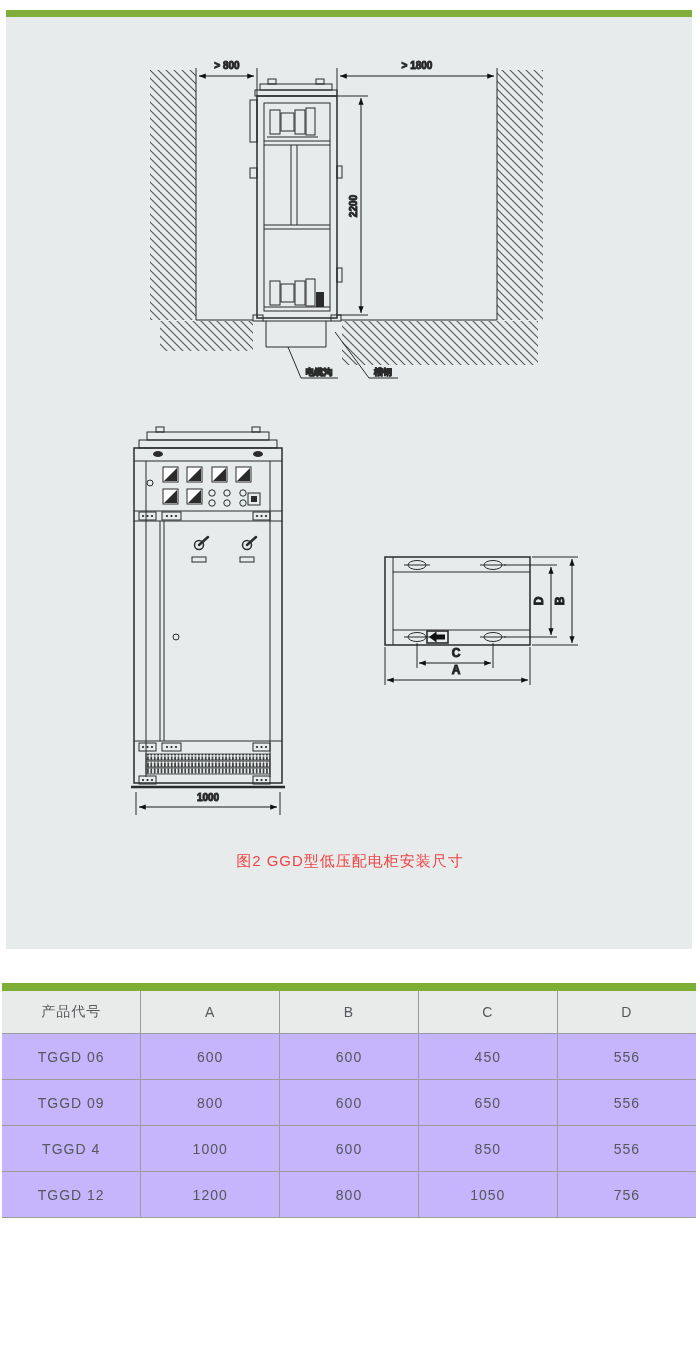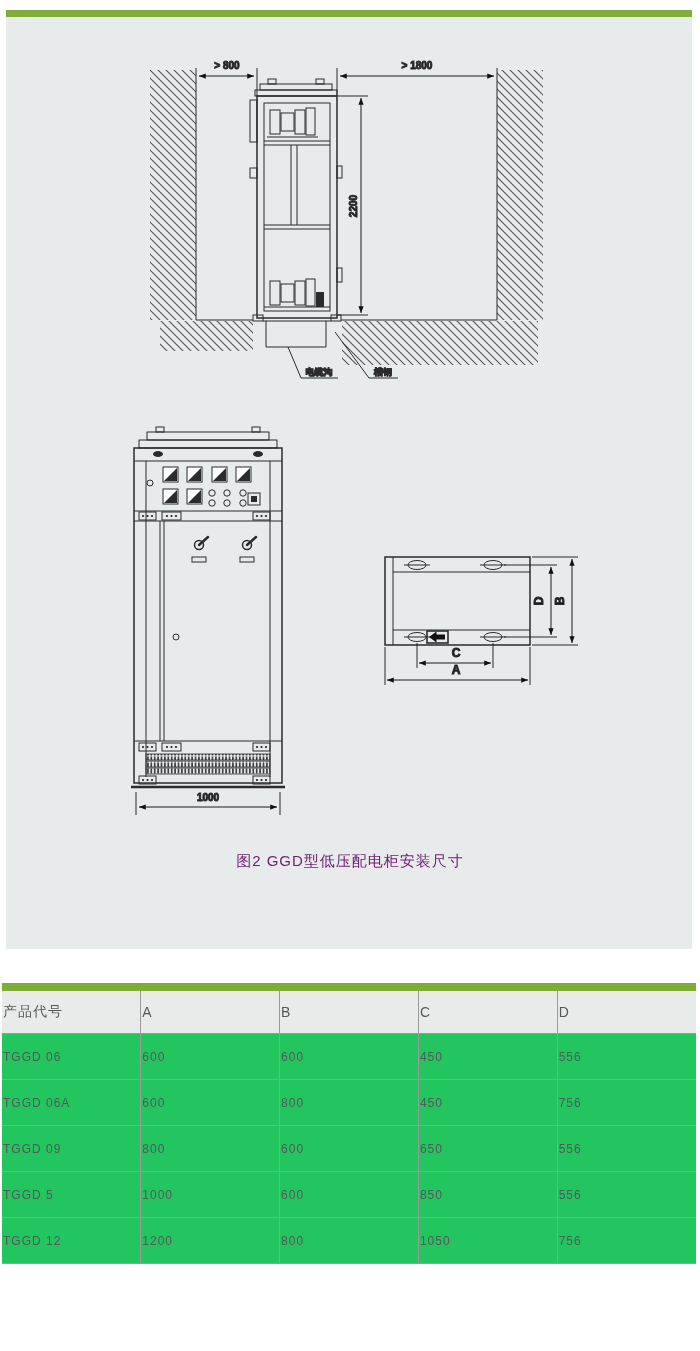--- a/index.html
+++ b/index.html
@@ -2,29 +2,29 @@
 <html><head>
 <meta charset="utf-8">
 <style>
   html,body{margin:0;padding:0;background:#fff;}
   .page{position:relative;width:700px;height:1351px;background:#ffffff;
         font-family:"Liberation Sans","DejaVu Sans",sans-serif;overflow:hidden;}
   .accent-top{position:absolute;left:6px;top:10px;width:686px;height:7px;background:#81ad3a;}
   .figure-panel{position:absolute;left:6px;top:17px;width:686px;height:932px;background:#e7ebec;}
   .diagram{position:absolute;left:0;top:0;}
   .caption{position:absolute;left:0;top:852px;width:700px;text-align:center;
-           font-size:15px;letter-spacing:1px;color:#701a75;}
+           font-size:15px;letter-spacing:1px;color:#ef4444;}
   .table-wrap{position:absolute;left:2px;top:983px;width:694px;}
   .table-accent{height:8px;background:#7daf35;}
   table.spec{width:100%;border-collapse:collapse;table-layout:fixed;}
   table.spec th,table.spec td{
-      text-align:left;vertical-align:middle;font-weight:normal;
+      text-align:center;vertical-align:middle;font-weight:normal;
       color:#56575a;border-bottom:1px solid #9b9b9b;letter-spacing:1px;}
   table.spec th{height:40px;background:#e9ebeb;font-size:14px;}
-  table.spec td{height:43px;background:#22c55e;font-size:12px;margin-top:20px;}
+  table.spec td{height:43px;background:#c4b5fd;font-size:14px;margin-top:20px;}
   table.spec th+th,table.spec td+td{border-left:1px solid #9b9b9b;}
   
   .dim{font:bold 10px "Liberation Sans",sans-serif;fill:#161616;}
   .dimL{font:bold 12px "Liberation Sans",sans-serif;fill:#161616;}
   .lbl{font:bold 9px "Liberation Sans",sans-serif;fill:#161616;}
   .dim-line{stroke:#1c1c1c;stroke-width:1;}
 </style>
 </head>
 <body>
 
@@ -275,35 +275,28 @@
       </thead>
       <tbody>
         <tr>
           <td>TGGD 06</td>
           <td>600</td>
           <td>600</td>
           <td>450</td>
           <td>556</td>
         </tr>
         <tr>
-          <td>TGGD 06A</td>
-          <td>600</td>
-          <td>800</td>
-          <td>450</td>
-          <td>756</td>
-        </tr>
-        <tr>
           <td>TGGD 09</td>
           <td>800</td>
           <td>600</td>
           <td>650</td>
           <td>556</td>
         </tr>
         <tr>
-          <td>TGGD 5</td>
+          <td>TGGD 4</td>
           <td>1000</td>
           <td>600</td>
           <td>850</td>
           <td>556</td>
         </tr>
         <tr>
           <td>TGGD 12</td>
           <td>1200</td>
           <td>800</td>
           <td>1050</td>

